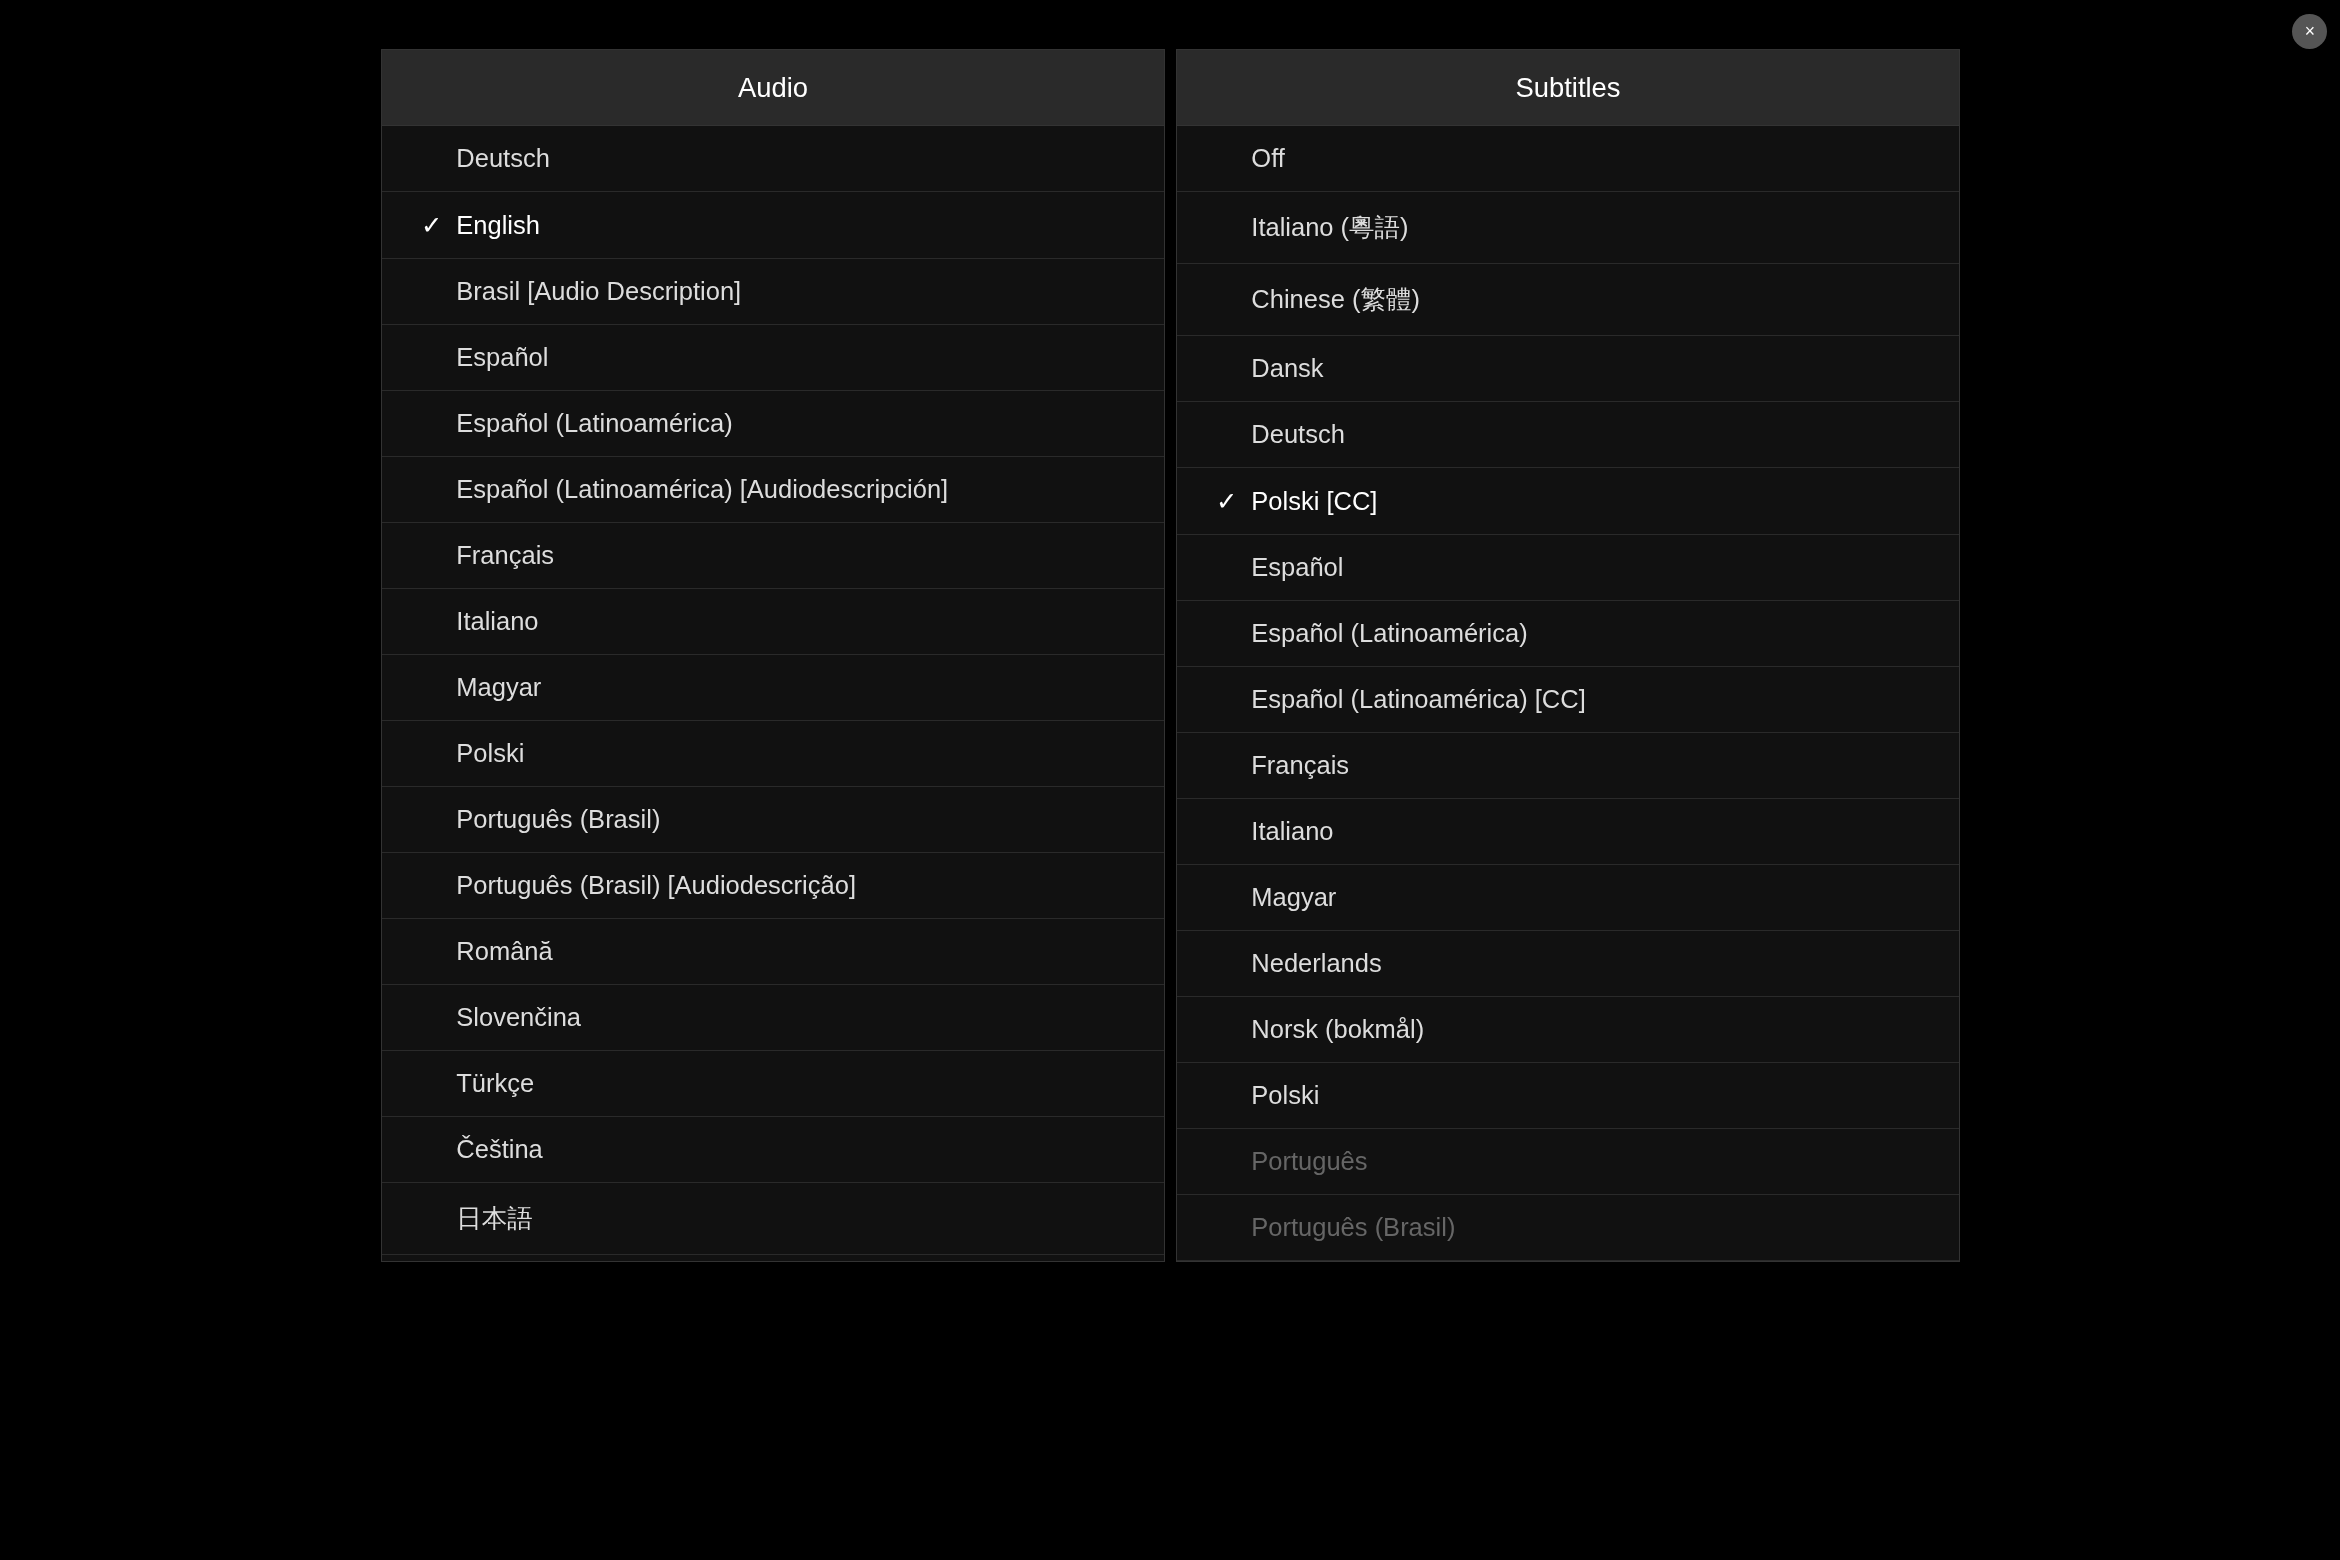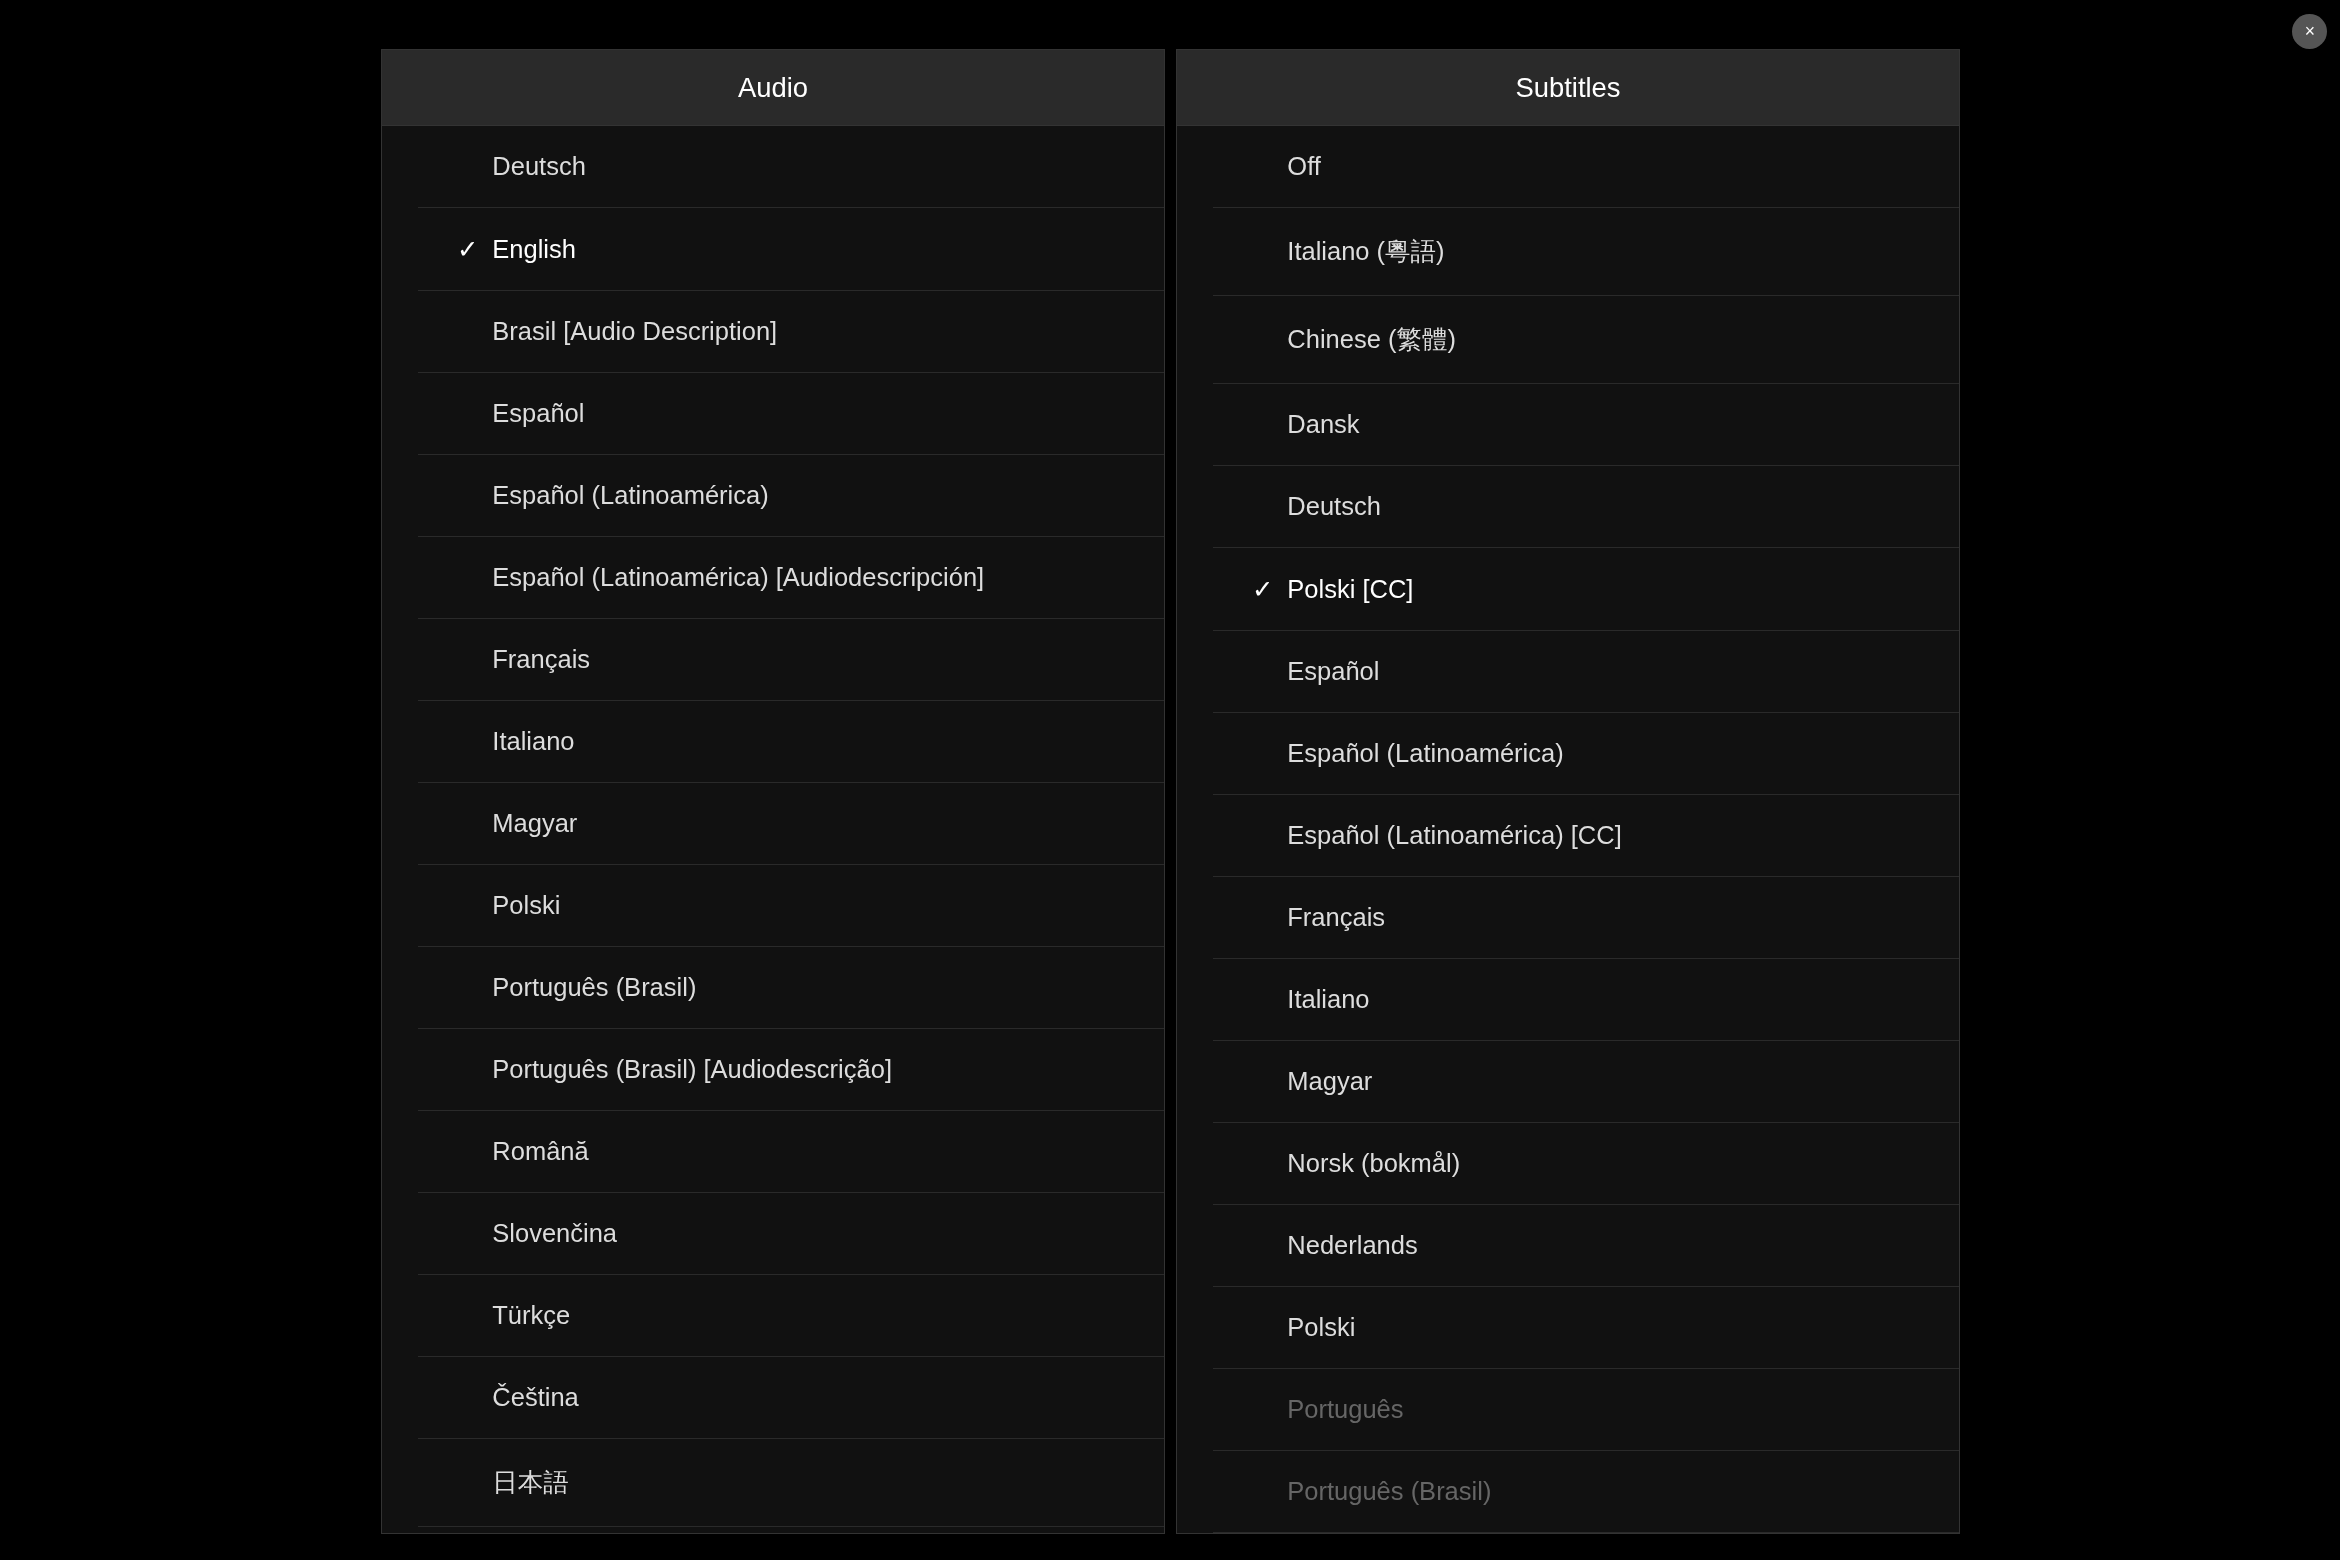--- a/index.html
+++ b/index.html
@@ -60,30 +60,29 @@
       font-weight: 400;
       text-align: center;
       border-bottom: 1px solid #333;
     }
 
     .panel-list {
       list-style: none;
     }
 
     .panel-item {
-      padding: 26px 39px;
+      padding: 18px 39px;
       font-size: 25.5px;
       font-weight: 300;
       border-bottom: 1px solid #2a2a2a;
       cursor: pointer;
       display: flex;
       align-items: center;
       gap: 11.8px;
       color: #ddd;
-      margin-left: 36px;
     }
 
     .panel-item.selected {
       color: #fff;
       font-weight: 400;
     }
 
     .panel-item.dimmed {
       color: #666;
     }
@@ -228,25 +227,25 @@
         <li class="panel-item">
           <span class="spacer"></span>
           <span>Italiano</span>
         </li>
         <li class="panel-item">
           <span class="spacer"></span>
           <span>Magyar</span>
         </li>
         <li class="panel-item">
           <span class="spacer"></span>
+          <span>Nederlands</span>
+        </li>
+        <li class="panel-item">
+          <span class="spacer"></span>
           <span>Norsk (bokmål)</span>
-        </li>
-        <li class="panel-item">
-          <span class="spacer"></span>
-          <span>Nederlands</span>
         </li>
         <li class="panel-item">
           <span class="spacer"></span>
           <span>Polski</span>
         </li>
         <li class="panel-item dimmed">
           <span class="spacer"></span>
           <span>Português</span>
         </li>
         <li class="panel-item dimmed">

